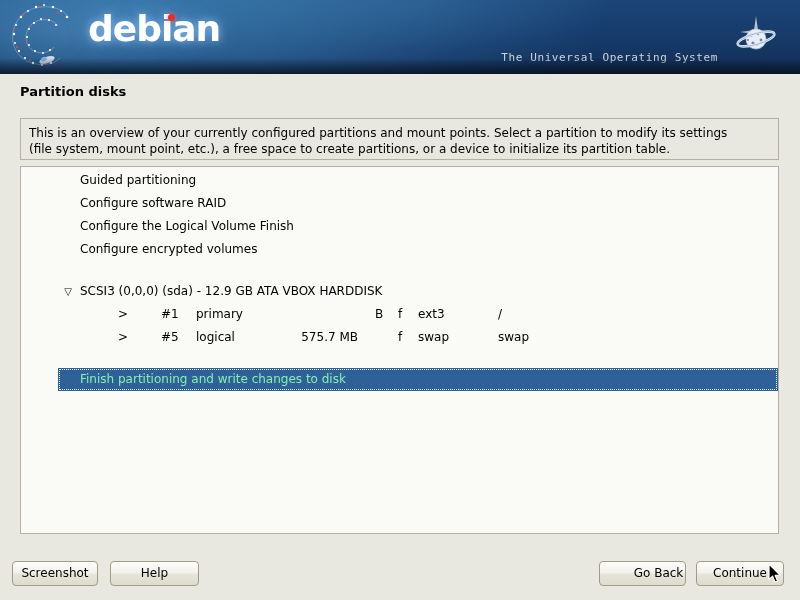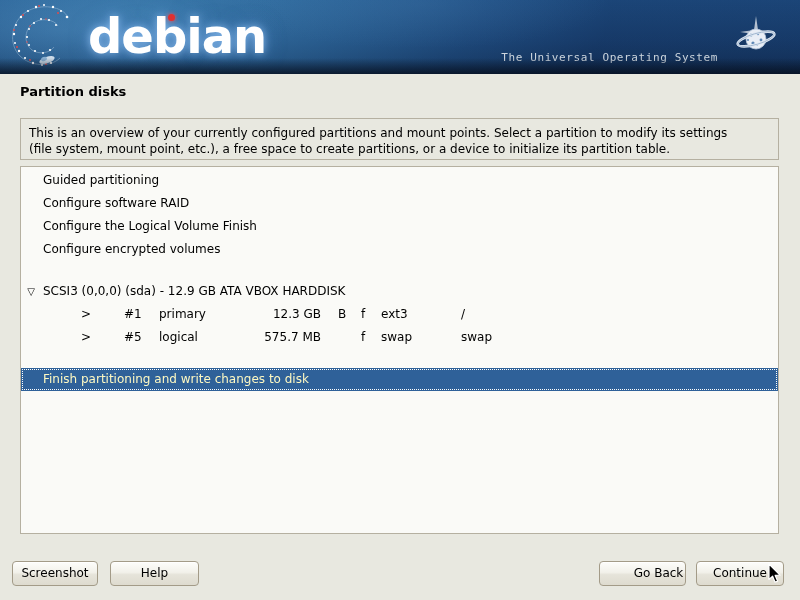--- a/index.html
+++ b/index.html
@@ -59,21 +59,21 @@
   }
   .sparkle::after {
     background: linear-gradient(0deg, rgba(255,255,255,0) 0%, #ffffff 50%, rgba(255,255,255,0) 100%);
   }
 
   .debian-wordmark {
     position: absolute;
     left: 88px;
     top: 8px;
     font-family: "DejaVu Sans", "Liberation Sans", sans-serif;
-    font-size: 48px;
+    font-size: 36px;
     font-weight: 600;
     letter-spacing: -1px;
     color: #ffffff;
     text-shadow: 0 0 10px rgba(140,190,240,0.95), 0 0 20px rgba(90,150,220,0.55);
   }
   .debian-dot {
     position: absolute;
     left: 168px;
     top: 14px;
     width: 7px; height: 7px;
@@ -145,38 +145,39 @@
     width: 759px;
     height: 368px;
     box-sizing: border-box;
     border: 1px solid #b5b0a1;
     background: #fafaf7;
     overflow: hidden;
   }
   .list-inner {
     position: relative;
     padding-top: 2px;
+    padding-left: 37px;
   }
 
   .row {
     position: relative;
     height: 23px;
     line-height: 23px;
     font-size: 12px;
     white-space: nowrap;
     color: #000000;
     padding-left: 22px;
     box-sizing: border-box;
   }
   .row.spacer {
     height: 19px;
   }
   .row.selected {
     background: #2f6199;
-    color: #fef9c3;
+    color: #86efac;
     outline: 1px dotted #ffffff;
     outline-offset: -2px;
   }
 
   .twisty {
     position: absolute;
     left: 2px;
     top: 0;
     width: 16px;
     line-height: 23px;
@@ -369,21 +370,20 @@
 
     <div class="row">
       <span class="twisty">▽</span>
       <span>SCSI3 (0,0,0) (sda) - 12.9 GB ATA VBOX HARDDISK</span>
     </div>
 
     <div class="prow">
       <span class="c-gt">&gt;</span>
       <span class="c-num">#1</span>
       <span class="c-type">primary</span>
-      <span class="c-size">12.3 GB</span>
       <span class="c-flagb">B</span>
       <span class="c-flagf">f</span>
       <span class="c-fs">ext3</span>
       <span class="c-mount">/</span>
     </div>
 
     <div class="prow">
       <span class="c-gt">&gt;</span>
       <span class="c-num">#5</span>
       <span class="c-type">logical</span>

